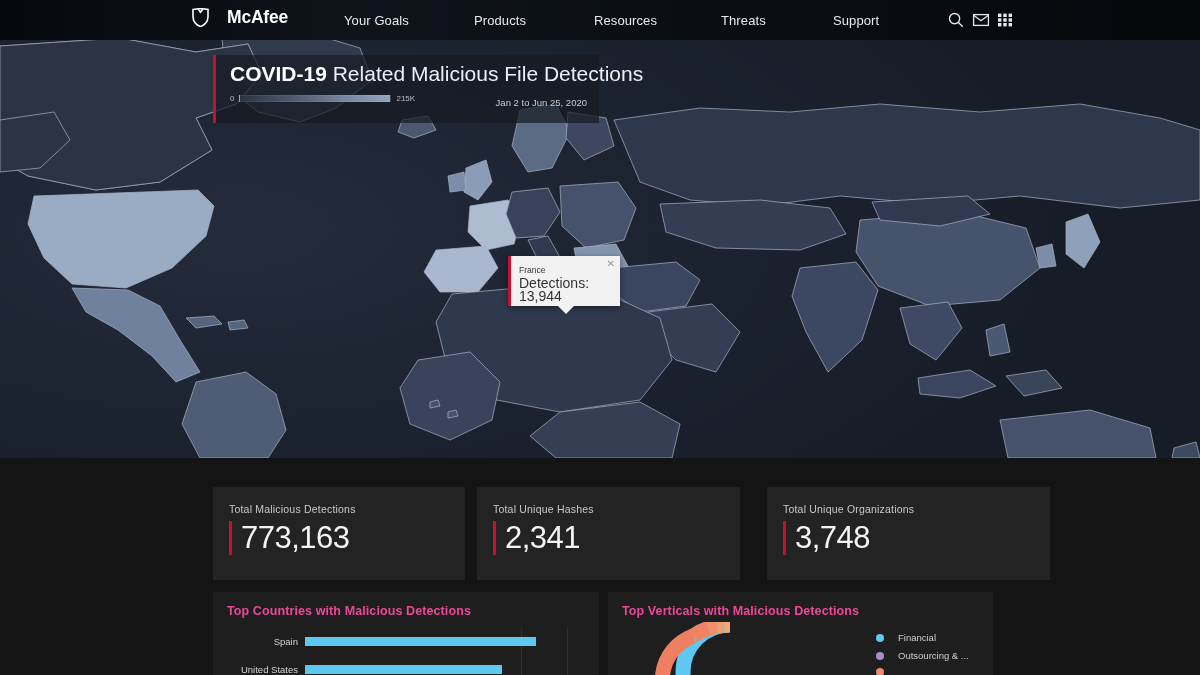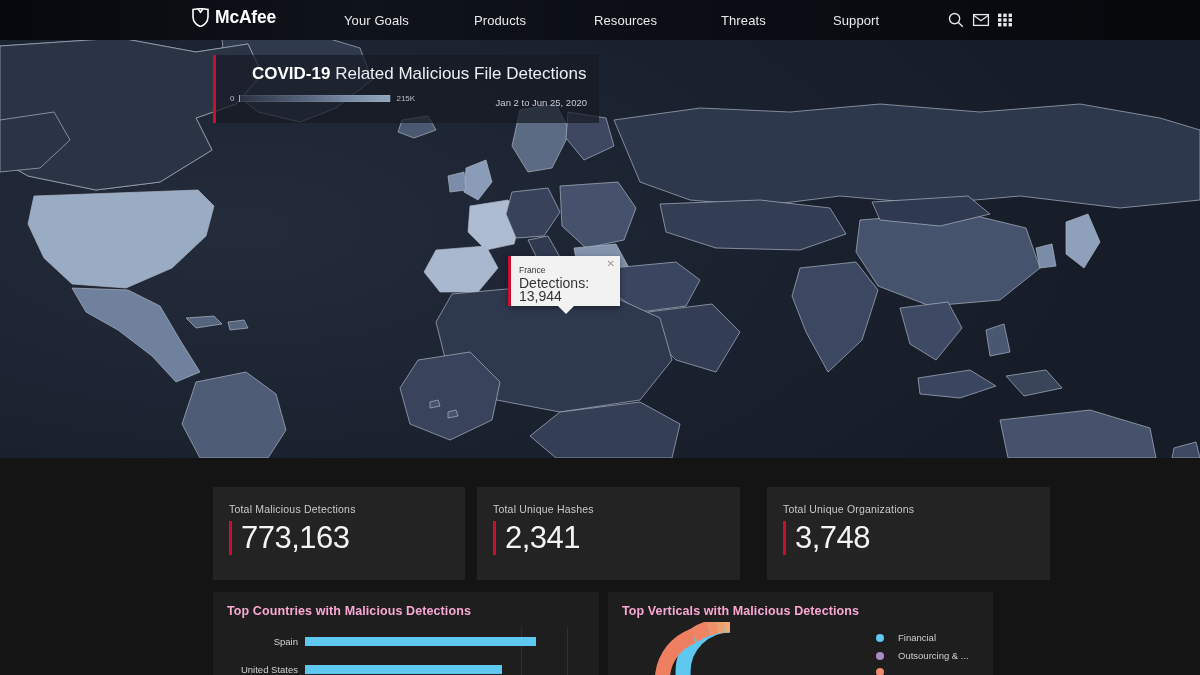--- a/index.html
+++ b/index.html
@@ -21,21 +21,21 @@
   }
   #site-header:before{
     content:""; position:absolute; inset:0;
     background:linear-gradient(90deg,#05070b 0%,#10141c 30%,#0a0d14 60%,#05070a 100%);
     opacity:.85;
   }
   .hdr-inner{ position:relative; width:1200px; height:40px; }
 
   .brand{
     position:absolute; left:192px; top:8px;
-    display:flex; align-items:center; gap:6px;text-align:center;
+    display:flex; align-items:center; gap:18px;text-align:center;
   }
   .shield{ width:17px; height:19px; display:block; }
   .brand-name{
     font-size:17.5px; font-weight:bold; color:#ffffff;
     letter-spacing:-.2px; line-height:19px;
   }
 
   .nav-link{
     position:absolute; top:13px;
     font-size:13px; color:#e9eaec; white-space:nowrap;
@@ -61,21 +61,21 @@
   
   #map-title-box{
     position:absolute; left:213px; top:15px;
     width:386px; height:68px;
     background:rgba(22,27,36,.72);
     border-left:3px solid #c8102e;
     padding:8px 12px 0 14px;
     z-index:12;
   }
   #map-title{
-    font-size:17px; color:#ffffff; line-height:22px; white-space:nowrap;margin-left:22px;
+    font-size:21px; color:#ffffff; line-height:22px; white-space:nowrap;
   }
   #map-title b{ font-weight:bold; }
   #map-title span.light{ font-weight:normal; color:#eceef1; }
   .legend-row{
     margin-top:9px; display:flex; align-items:center; gap:5px;
     position:relative;
   }
   .legend-min,.legend-max{ font-size:8px; color:#b9bfc9; }
   .legend-bar{
     width:152px; height:7px;
@@ -119,21 +119,21 @@
   .stat-accent{ width:3px; height:34px; background:#c8102e; margin-right:9px; }
   .stat-value{ font-size:31px; color:#f4f4f4; font-weight:300; line-height:34px; letter-spacing:-.5px; }
 
   
   .panel{
     position:absolute; top:592px; height:83px;
     background:#1e1e1e;
     overflow:hidden;
   }
   .panel-title{
-    font-size:12.5px; font-weight:bold; color:#f9a8d4;
+    font-size:12.5px; font-weight:bold; color:#ec4899;
     padding:12px 0 0 14px; letter-spacing:.1px;
   }
 
   
   #bar-chart{ position:absolute; left:0; top:34px; width:386px; height:49px; }
   .bar-row{ position:absolute; left:0; height:13px; display:flex; align-items:center; }
   .bar-label{
     width:92px; text-align:right; font-size:9.5px; color:#d2d2d2;
     padding-right:7px; white-space:nowrap; line-height:13px;
   }

